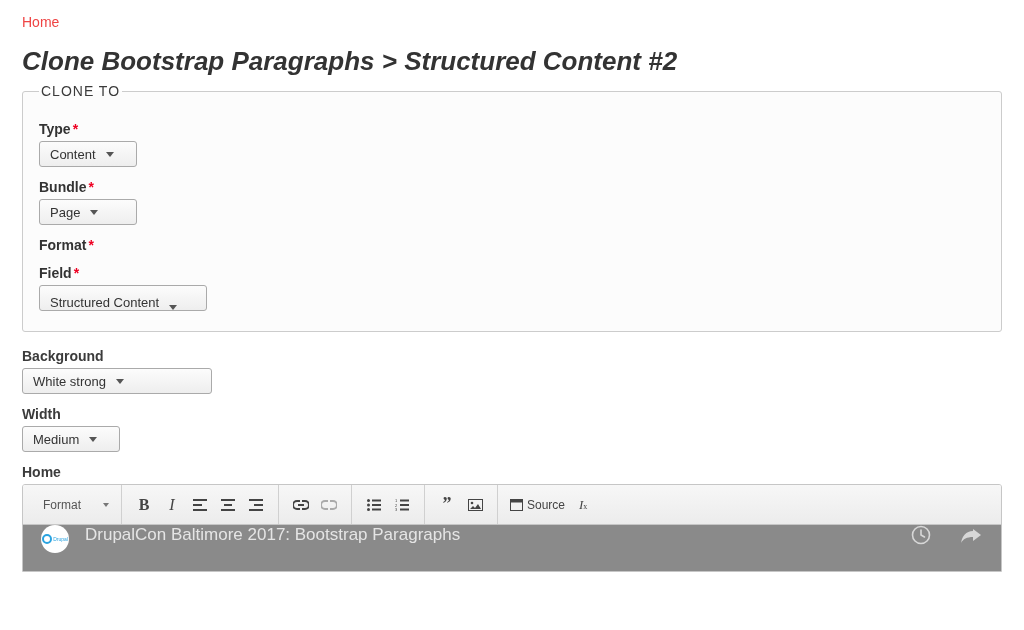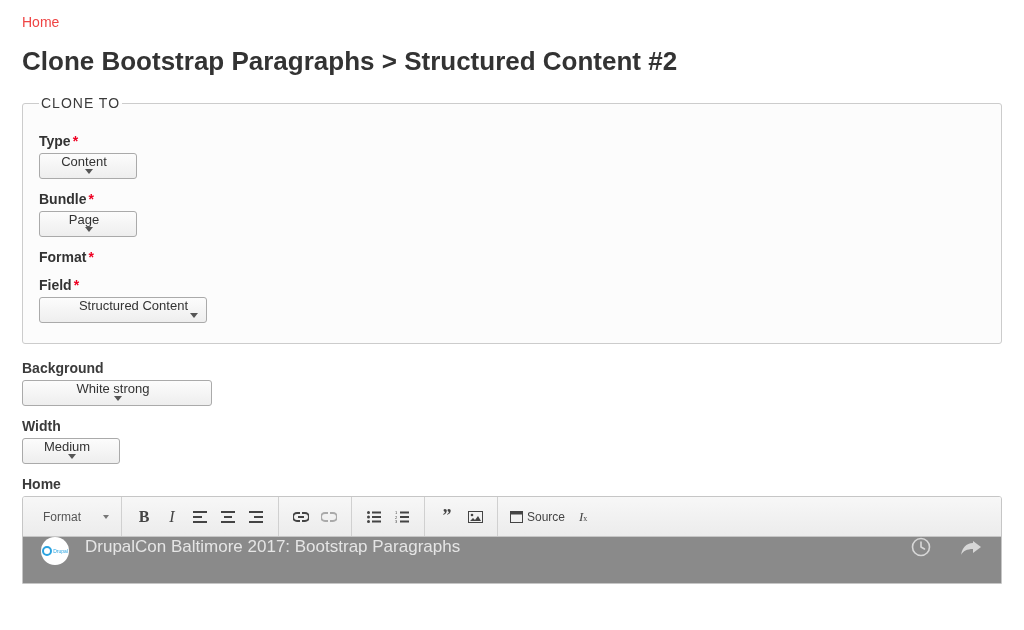--- a/index.html
+++ b/index.html
@@ -9,21 +9,22 @@
     font-size: 13px;
     color: #3b3b3b;
     background: #fff;
   }
   .page { padding: 14px 22px 0 22px; width: 1024px; }
   .breadcrumb a { color: #ef4444; text-decoration: none; font-size: 14px; margin-top: 25px; }
   h1.page-title {
     font-size: 26px;
     font-weight: 700;
     color: #333;
-    margin: 16px 0 18px 0;
+    margin: 16px 0 6px 0;
+    font-style: italic;
   }
   fieldset.clone-to {
     border: 1px solid #cccccc;
     border-radius: 3px;
     background: #fcfcfc;
     padding: 10px 16px 20px 16px;
     margin: 0 0 16px 0;
   }
   fieldset.clone-to legend {
     font-size: 14px;
@@ -44,21 +45,20 @@
   .select-wrap {
     display: inline-flex;
     align-items: center;
     border: 1px solid #aaa;
     border-radius: 3px;
     background: linear-gradient(#fcfcfc, #eeeeee);
     height: 26px;
     padding: 0 8px 0 10px;
     cursor: default;
     user-select: none;
-    flex-direction: column;
   }
   .select-wrap .value { font-size: 13px; color: #333; margin-right: 10px; }
   .select-wrap .caret {
     width: 0; height: 0;
     border-left: 4px solid transparent;
     border-right: 4px solid transparent;
     border-top: 5px solid #555;
   }
   .select-sm { min-width: 98px; }
   .select-md { min-width: 168px; align-items: flex-end; }

